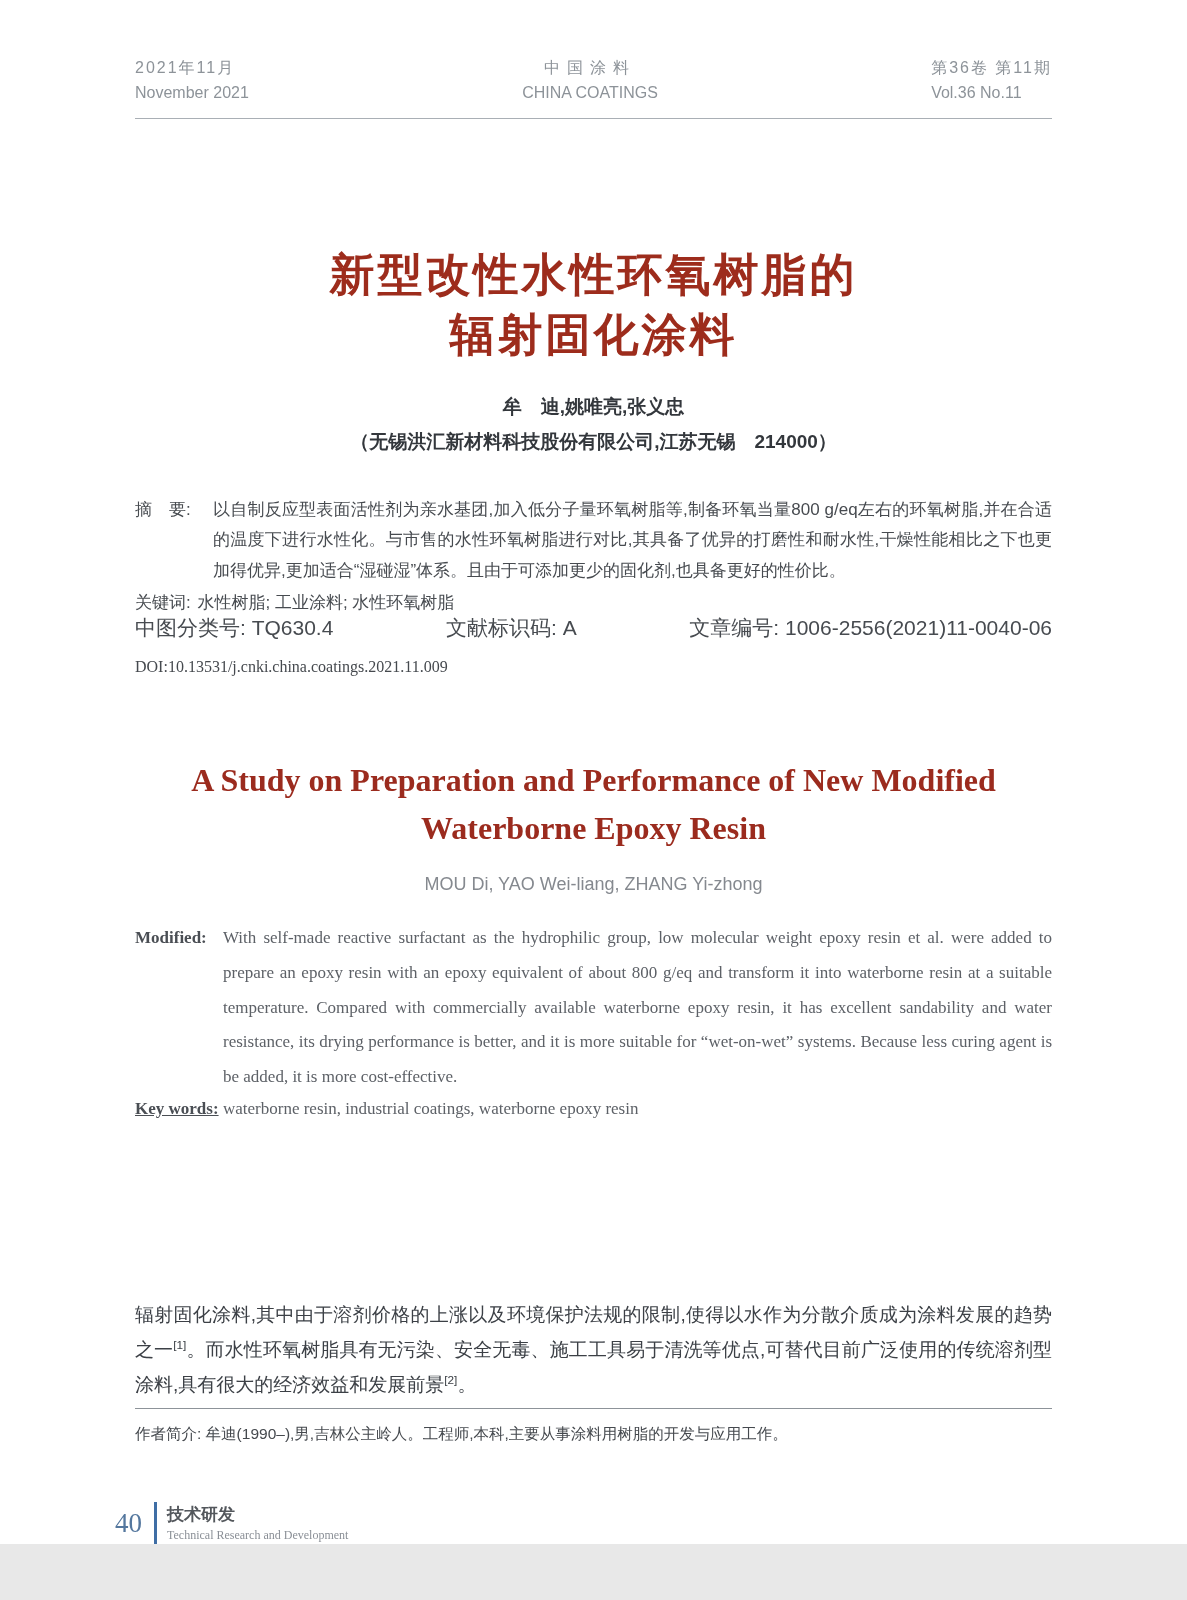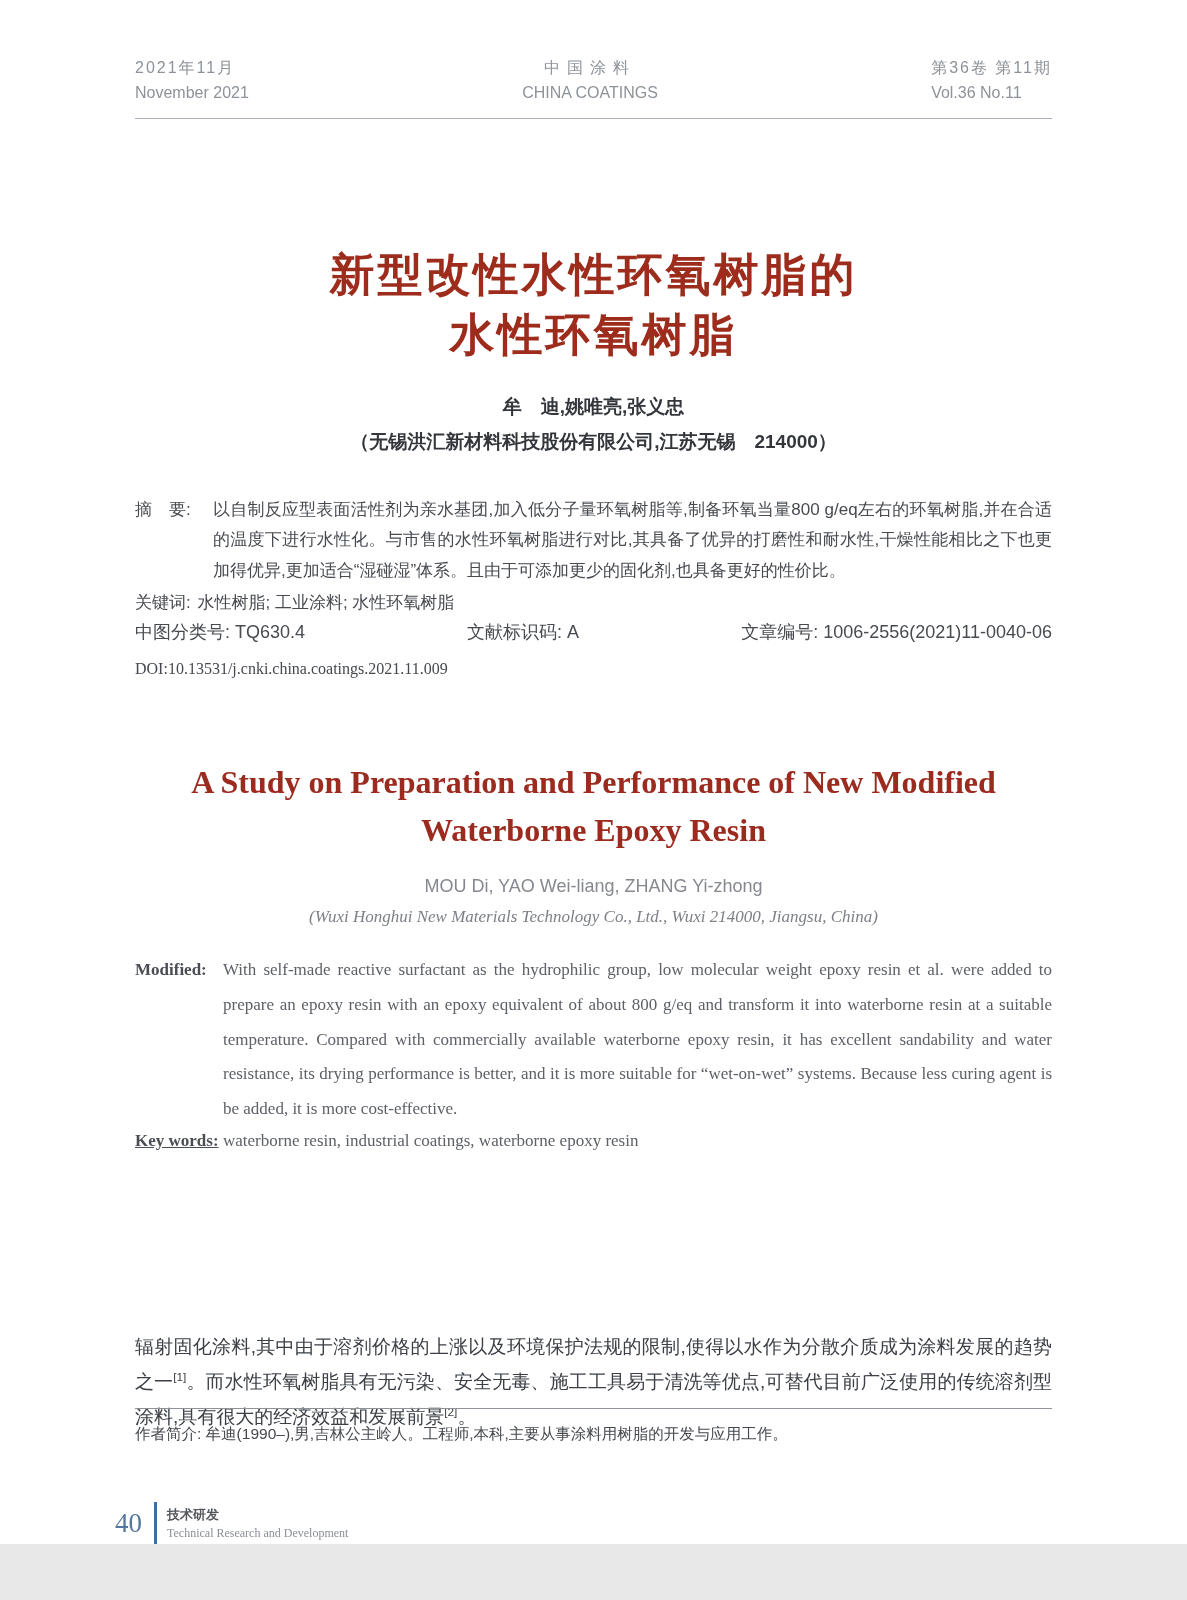--- a/index.html
+++ b/index.html
@@ -45,22 +45,22 @@
   
   .abs-cn {
     margin-top:40px; display:flex;
     font-size:17px; line-height:1.78; color:#474b50;
   }
   .abs-cn .lbl { flex:0 0 78px; white-space:nowrap; }
   .abs-cn .txt { flex:1; text-align:justify; }
   .kw-cn { margin-top:5px; font-size:17px; color:#474b50; }
   .kw-cn .lbl { margin-right:2px; }
   .class-row {
-    margin-top:6px; display:flex; justify-content:space-between;
-    font-size:18px; color:#474b50;
+    margin-top:0; display:flex; justify-content:space-between;
+    font-size:21px; color:#474b50;
   }
   .doi-line {
     margin-top:16px; font-size:16px; color:#45494e;
     font-family:"Liberation Serif", serif;
   }
 
   
   .en-title {
     margin-top:80px; text-align:center;
     color:#9b2b1e; font-weight:bold;
@@ -115,21 +115,21 @@
     display:flex; align-items:center;
   }
   .pfooter .pnum {
     font-family:"Liberation Serif", serif;
     font-size:27px; color:#54779e; margin-right:12px;
     align-self:flex-start; padding-top:6px;
   }
   .pfooter .vbar {
     width:3px; height:44px; background:#3f6ea5; margin-right:10px;
   }
-  .pfooter .col-cn { font-size:13px; font-weight:bold; color:#53575c; line-height:1.2; }
+  .pfooter .col-cn { font-size:17px; font-weight:bold; color:#53575c; line-height:1.2; }
   .pfooter .col-en {
     font-family:"Liberation Serif", serif;
     font-size:12px; color:#8a8f96; margin-top:3px;
   }
 </style>
 </head>
 <body>
 
 <div class="page">
   <div class="content">
@@ -144,21 +144,21 @@
         <div class="en">CHINA COATINGS</div>
       </div>
       <div class="h-col right">
         <div class="cn">第36卷 第11期</div>
         <div class="en">Vol.36  No.11</div>
       </div>
     </header>
 
     <h1 class="cn-title">
       <span style="display:block">新型改性水性环氧树脂的</span>
-      <span style="display:block">水性环氧树脂</span>
+      <span style="display:block">辐射固化涂料</span>
     </h1>
 
     <div class="authors-cn">牟　迪,姚唯亮,张义忠</div>
     <div class="affil-cn">（无锡洪汇新材料科技股份有限公司,江苏无锡　214000）</div>
 
     <div class="abs-cn">
       <span class="lbl">摘　要:</span>
       <span class="txt">以自制反应型表面活性剂为亲水基团,加入低分子量环氧树脂等,制备环氧当量800 g/eq左右的环氧树脂,并在合适的温度下进行水性化。与市售的水性环氧树脂进行对比,其具备了优异的打磨性和耐水性,干燥性能相比之下也更加得优异,更加适合“湿碰湿”体系。且由于可添加更少的固化剂,也具备更好的性价比。</span>
     </div>
 
@@ -174,21 +174,20 @@
     </div>
 
     <div class="doi-line">DOI:10.13531/j.cnki.china.coatings.2021.11.009</div>
 
     <h2 class="en-title">
       <span style="display:block">A Study on Preparation and Performance of New Modified</span>
       <span style="display:block">Waterborne Epoxy Resin</span>
     </h2>
 
     <div class="en-authors">MOU Di, YAO Wei-liang, ZHANG Yi-zhong</div>
-    <div class="en-affil">(Wuxi Honghui New Materials Technology Co., Ltd., Wuxi 214000, Jiangsu, China)</div>
 
     <div class="abs-en">
       <span class="lbl">Modified:</span>
       <span class="txt">With self-made reactive surfactant as the hydrophilic group, low molecular weight epoxy resin et al. were added to prepare an epoxy resin with an epoxy equivalent of about 800 g/eq and transform it into waterborne resin at a suitable temperature. Compared with commercially available waterborne epoxy resin, it has excellent sandability and water resistance, its drying performance is better, and it is more suitable for “wet-on-wet” systems. Because less curing agent is be added, it is more cost-effective.</span>
     </div>
 
     <div class="kw-en">
       <span class="lbl">Key words:</span>
       <span>waterborne resin, industrial coatings, waterborne epoxy resin</span>
     </div>

